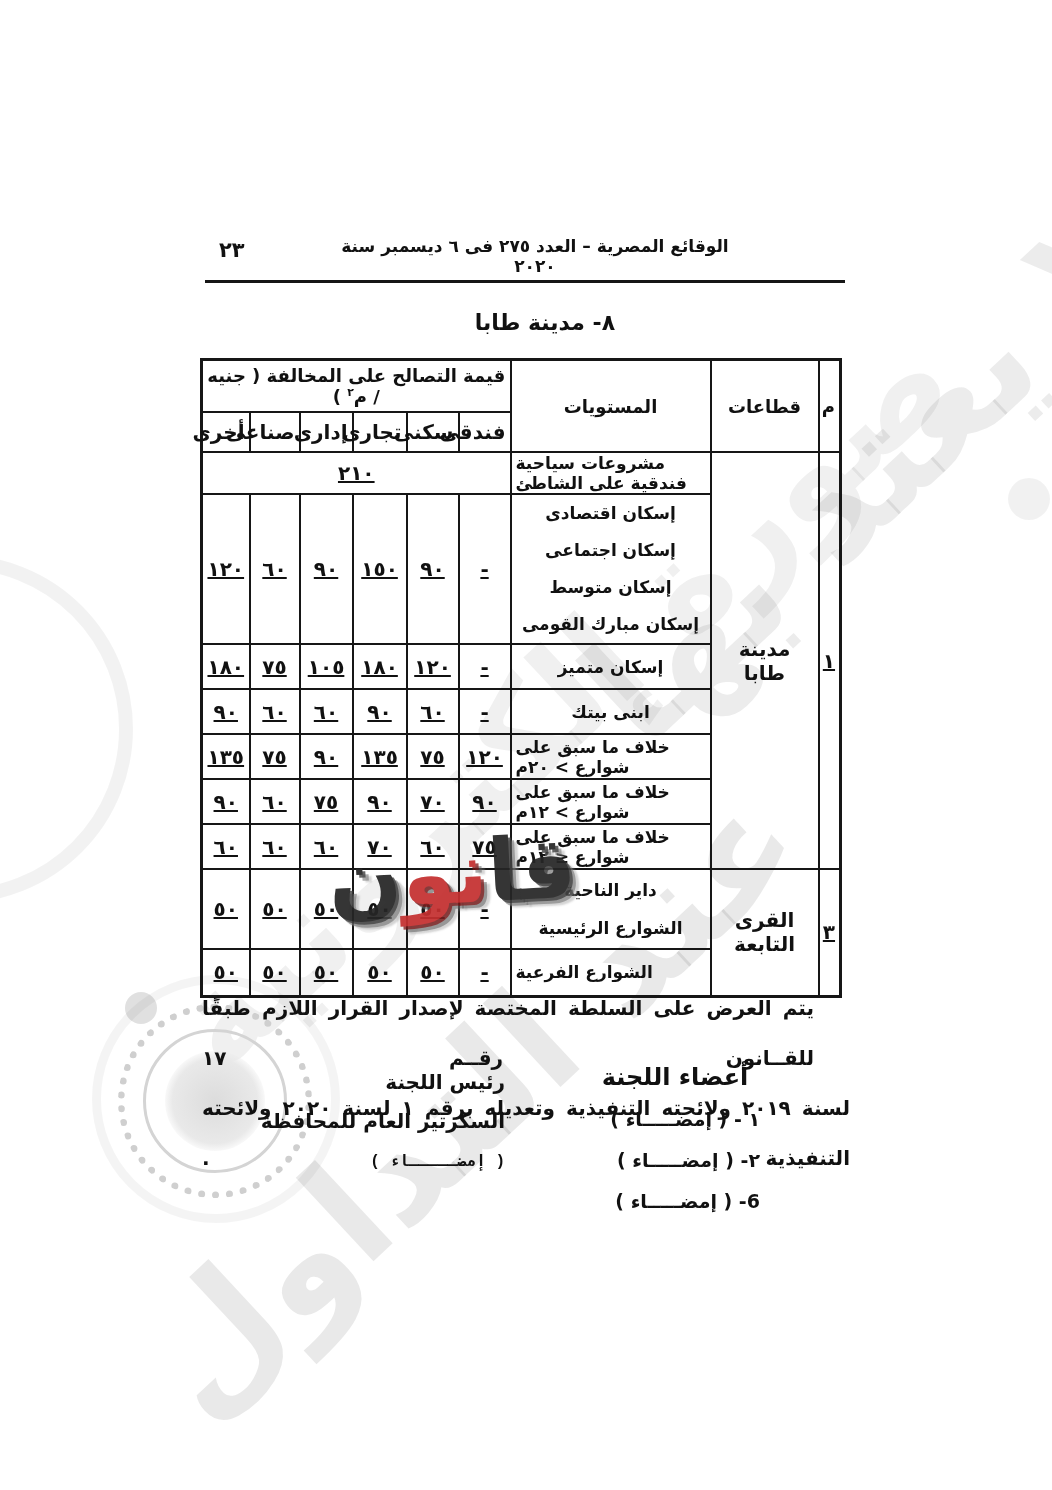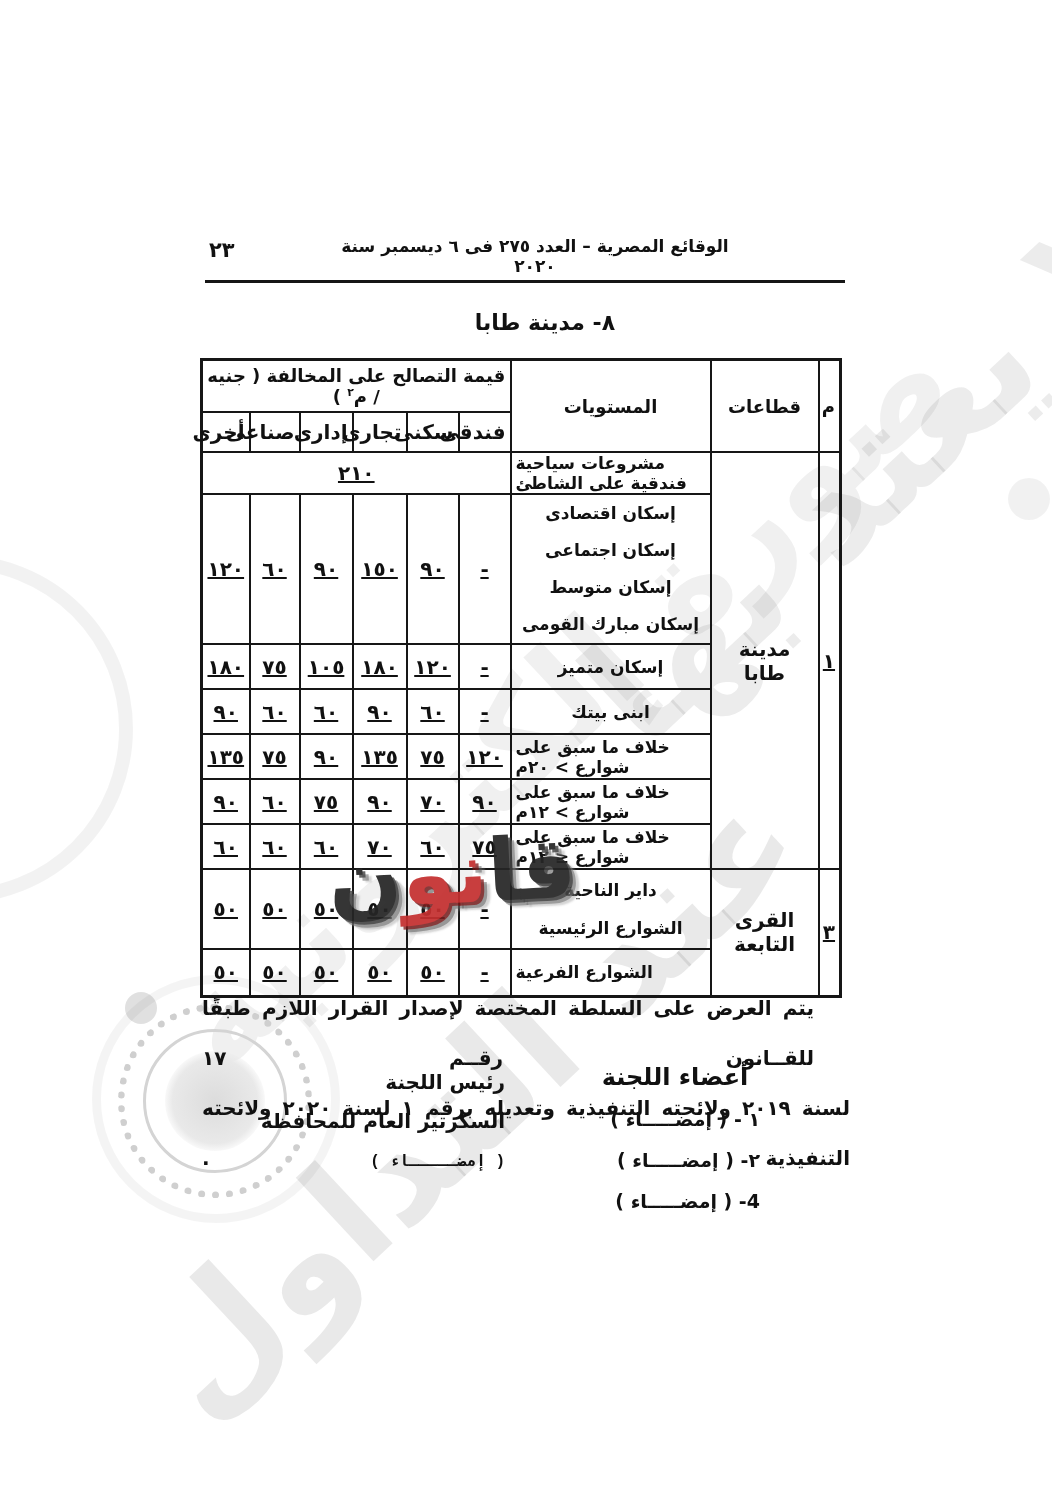--- a/index.html
+++ b/index.html
@@ -32,21 +32,21 @@
          transform:rotate(-3deg);font-size:86px;font-weight:bold;opacity:.93;
          pointer-events:none;letter-spacing:2px;}
   .stamp span{text-shadow:3px 3px 0 rgba(60,60,60,.85),6px 6px 0 rgba(110,110,110,.6),9px 8px 2px rgba(140,140,140,.4);}
   .stamp .dark{color:#262626;}
   .stamp .red{color:#c43030;text-shadow:3px 3px 0 rgba(120,20,20,.8),6px 6px 0 rgba(90,90,90,.55),9px 8px 2px rgba(140,140,140,.4);}
   
   .content{position:relative;z-index:1;}
   .gz-header{position:absolute;left:205px;top:236px;width:640px;height:36px;}
   .gz-title{position:absolute;right:100px;left:120px;text-align:center;
             font-size:17px;font-weight:bold;}
-  .gz-pagenum{position:absolute;left:4px;top:2px;font-size:21px;font-weight:bold;}
+  .gz-pagenum{position:absolute;left:14px;top:2px;font-size:21px;font-weight:bold;}
   .gz-rule{position:absolute;left:205px;top:280px;width:640px;height:0;
            border-top:3px solid #161616;}
   .sec-title{position:absolute;left:205px;top:310px;width:680px;text-align:center;
              font-size:22px;font-weight:bold;}
   
   table.rates{position:absolute;left:200px;top:358px;width:639px;
       border-collapse:collapse;table-layout:fixed;background:transparent;
       border:3px solid #161616;}
   table.rates th,table.rates td{
       border:2px solid #161616;font-weight:bold;vertical-align:middle;
@@ -231,21 +231,21 @@
 
     <div class="law">
       <div class="law-line indent">يتم العرض على السلطة المختصة لإصدار القرار اللازم طبقًا للقــانون رقــم ١٧</div>
       <div class="law-line">لسنة ٢٠١٩ ولائحته التنفيذية وتعديله برقم ١ لسنة ٢٠٢٠ ولائحته التنفيذية .</div>
     </div>
 
     <div class="members">
       <div class="members-title">أعضاء اللجنة</div>
       <div class="member-line">١ - ( إمضـــــاء )</div>
       <div class="member-line">٢- ( إمضـــــاء )</div>
-      <div class="member-line">4- ( إمضـــــاء )</div>
+      <div class="member-line">6- ( إمضـــــاء )</div>
     </div>
 
     <div class="chair">
       <div class="chair-title">رئيس اللجنة</div>
       <div class="chair-name">السكرتير العام للمحافظة</div>
       <div class="chair-sig">( إمضـــــاء )</div>
     </div>
   </div>
 
   <div class="stamp">

